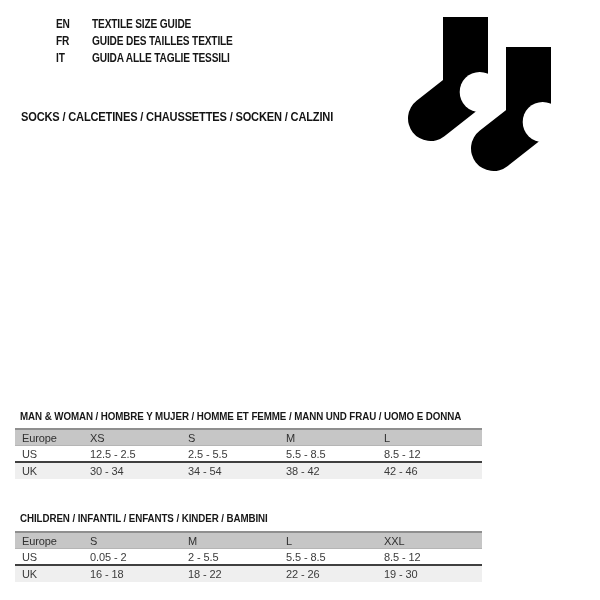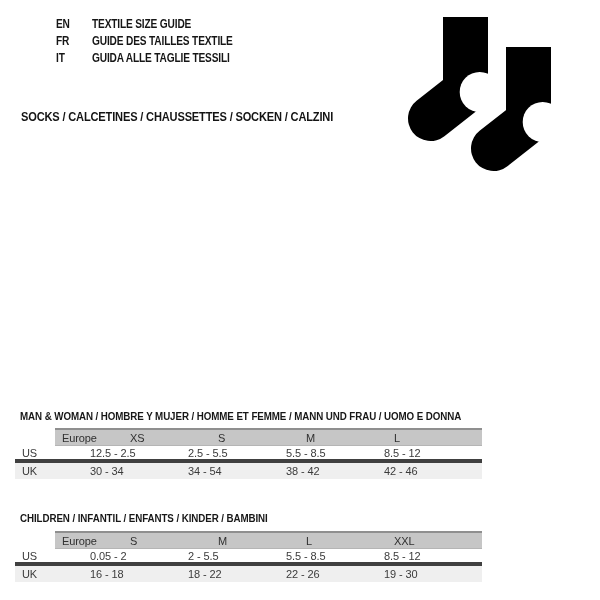--- a/index.html
+++ b/index.html
@@ -55,24 +55,23 @@
     grid-template-columns: 75px repeat(4, 1fr);
     align-items: center;
     box-sizing: border-box;
   }
   .t-head {
     height: 18px;
     background: #c6c6c6;
     border-top: 2px solid #8f8f8f;
     border-bottom: 1px solid #b5b5b5;
     color: #303030;
-    margin-left: 40px;
   }
   .t-data { height: 17px; }
-  .t-data.row-a { background: #ffffff; border-bottom: 4px solid #404040; }
+  .t-data.row-a { background: #ffffff; border-bottom: 2px solid #404040; }
   .t-data.row-b { background: #efefef; height: 16px; }
   .cell { letter-spacing: -0.1px; }
   .cell.label { text-align: left; padding-left: 7px; }
 </style>
 </head>
 <body>
 
 <div class="canvas">
 
   <div class="lang-list">

